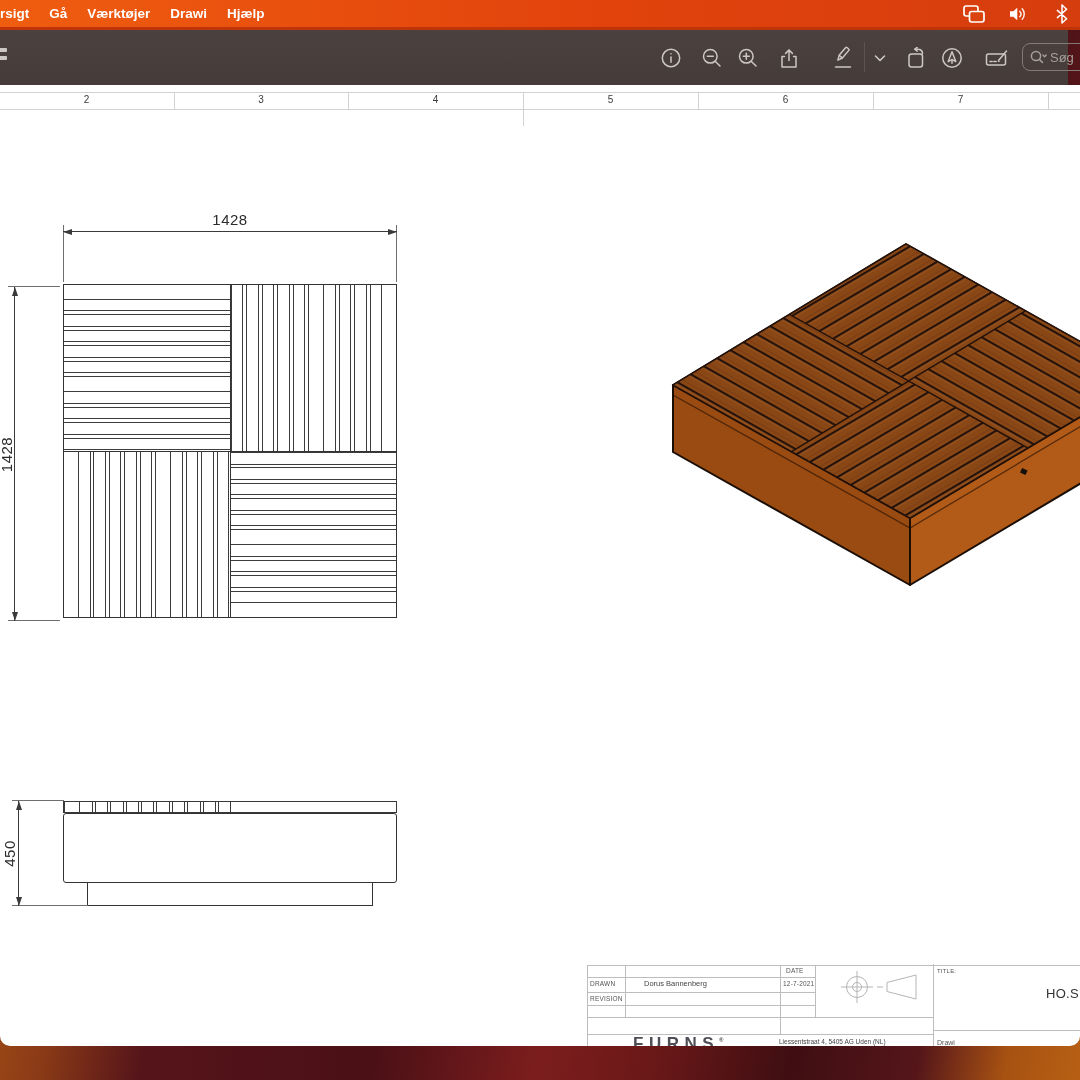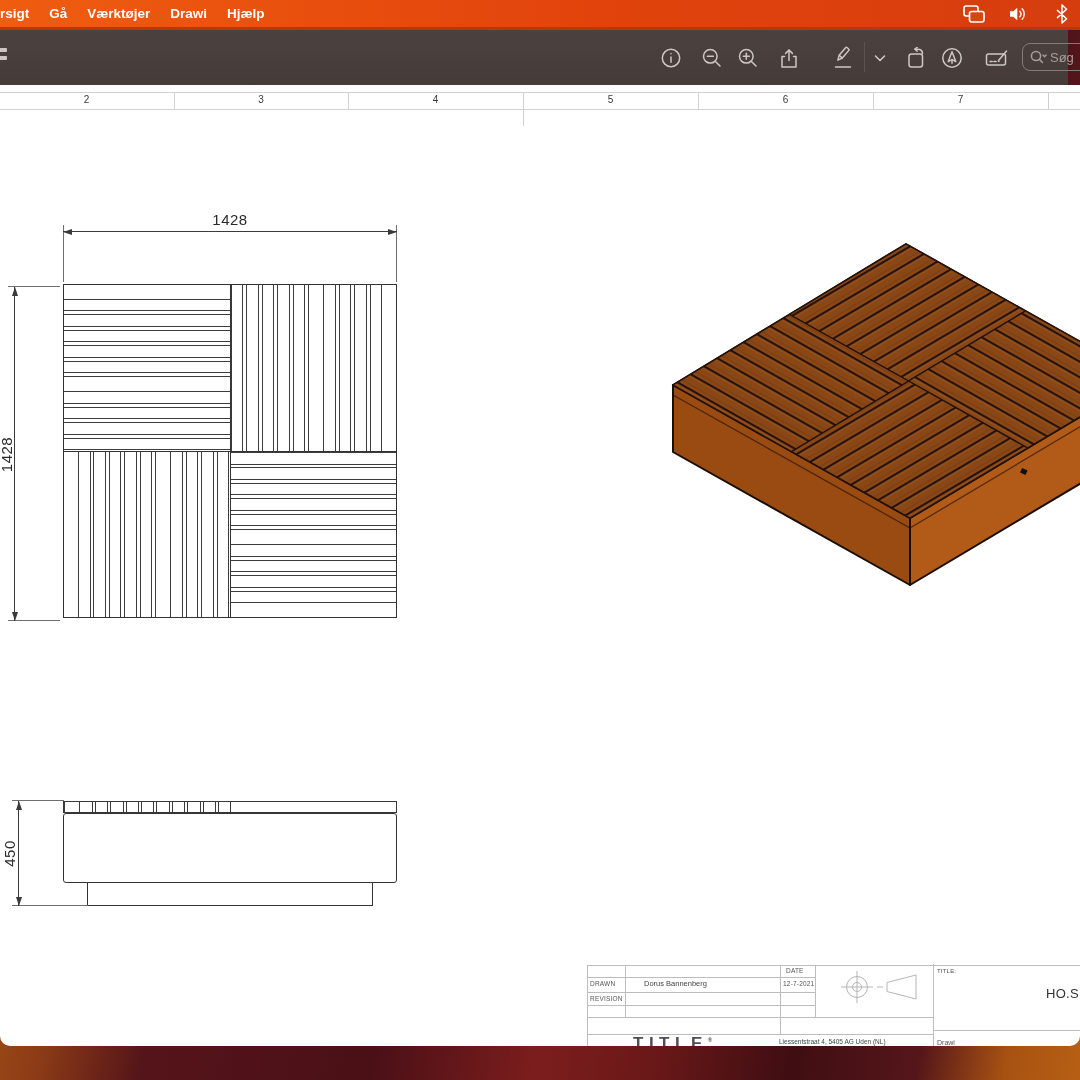--- a/index.html
+++ b/index.html
@@ -294,18 +294,18 @@
 
     <svg style="position:absolute;left:820px;top:880px" width="112" height="44" viewBox="0 0 112 44" fill="none" stroke="#b5b5b5" stroke-width="1">
       <circle cx="37" cy="22" r="10.5"></circle>
         <circle cx="37" cy="22" r="4.5"></circle>
       <line x1="21" y1="22" x2="53" y2="22"></line>
         <line x1="37" y1="6" x2="37" y2="38"></line>
       <line x1="57" y1="22" x2="63" y2="22"></line>
       <path d="M67,17.5 L96,10 V34 L67,26.5 Z"></path>
     </svg>
 
-    <div class="logo"><span>TITLE</span><sup>®</sup></div>
+    <div class="logo"><span>FURNS</span><sup>®</sup></div>
     <span class="addr">Liessentstraat 4, 5405 AG Uden (NL)</span>
     <span class="partialcell">Drawi</span>
   </div>
 
 </div>
 
 </body></html>

